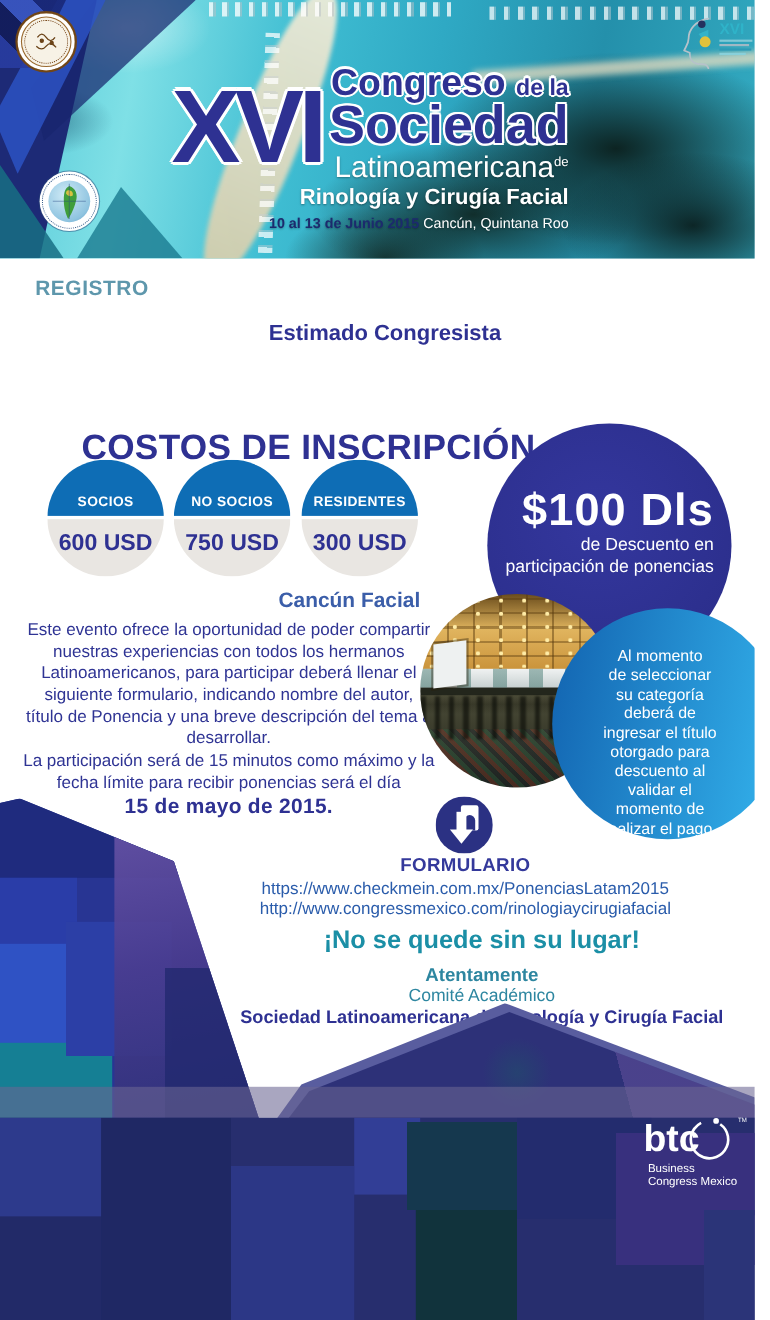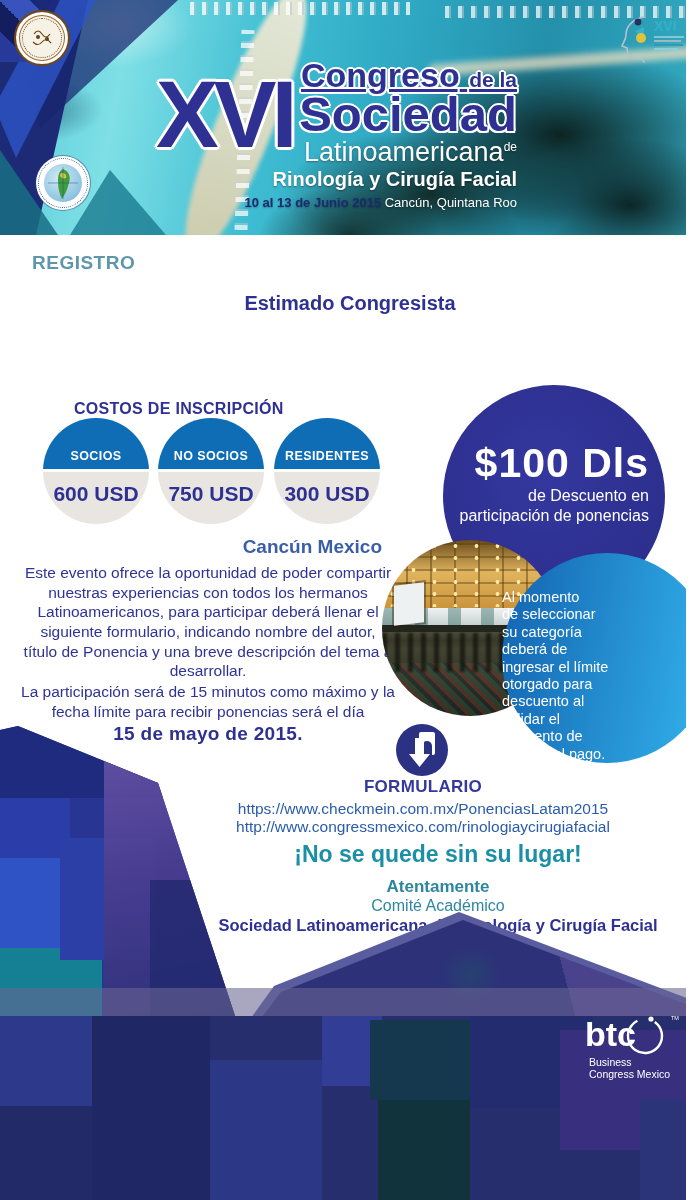--- a/index.html
+++ b/index.html
@@ -61,40 +61,40 @@
   
   .face-logo { position:absolute; left:614px; top:12px; width:76px; height:60px; }
 
   
   .t-numeral { position:absolute; left:156px; top:68px; font-size:94px; line-height:1; font-weight:bold;
     letter-spacing:-5px; color:#2e3192;
     text-shadow:3px 0 0 #fff,-3px 0 0 #fff,0 3px 0 #fff,0 -3px 0 #fff,2px 2px 0 #fff,-2px 2px 0 #fff,2px -2px 0 #fff,-2px -2px 0 #fff; }
   .t-col { position:absolute; right:183px; top:58px; text-align:right; }
   .t-col .nw { white-space:nowrap; }
   .ow { text-shadow:2px 0 0 #fff,-2px 0 0 #fff,0 2px 0 #fff,0 -2px 0 #fff,1.5px 1.5px 0 #fff,-1.5px 1.5px 0 #fff,1.5px -1.5px 0 #fff,-1.5px -1.5px 0 #fff; }
-  .t-line1 { font-size:34px; font-weight:bold; color:#2e3192; line-height:1.05;text-decoration:underline; }
+  .t-line1 { font-size:34px; font-weight:bold; color:#2e3192; line-height:1.05; }
   .t-line1 .small { font-size:21px; }
   .t-line2 { font-size:49px; font-weight:bold; color:#2e3192; line-height:.92; margin-top:-2px; }
   .t-line3 { font-size:27px; font-weight:400; color:#ffffff; line-height:1.05; margin-top:1px;
     text-shadow:0 1px 2px rgba(0,0,0,.35); }
   .t-line3 sup { font-size:12px; }
   .t-line4 { font-size:20px; font-weight:bold; color:#ffffff; line-height:1.1; margin-top:2px;
     text-shadow:0 1px 2px rgba(0,0,0,.4); }
   .t-line5 { font-size:13px; margin-top:5px; text-shadow:0 1px 2px rgba(0,0,0,.3); }
   .t-line5 .d1 { font-weight:bold; color:#1c2a6e; }
   .t-line5 .d2 { color:#ffffff; }
 
   
   .registro { position:absolute; left:32px; top:252px; font-size:19px; font-weight:bold;
     letter-spacing:.5px; color:#5e97ac; }
   .greet { position:absolute; left:70px; top:292px; width:560px; text-align:center; }
   .greet-title { font-size:20px; font-weight:bold; color:#2e3192; margin-bottom:6px; }
   .greet-body { font-size:16px; color:#8f9093; line-height:1.3; }
 
-  .costs-title { position:absolute; left:74px; top:400px; font-size:16px; font-weight:bold;
+  .costs-title { position:absolute; left:74px; top:388px; font-size:32px; font-weight:bold;
     color:#2e3192; letter-spacing:.3px; }
   .pcircle { position:absolute; top:418px; width:106px; height:106px; border-radius:50%; overflow:hidden; background:#fff; }
   .pc1 { left:43px; } .pc2 { left:158px; } .pc3 { left:274px; }
   .pc-top { height:51px; background:#0e6db5; display:flex; align-items:flex-end; justify-content:center;
     padding-bottom:6px; color:#fff; font-weight:bold; font-size:12.5px; letter-spacing:.4px; }
   .pc-bot { height:52px; margin-top:3px; background:#e9e6e2; display:flex; align-items:flex-start;
     justify-content:center; padding-top:10px; color:#2e3192; font-weight:bold; font-size:21px; }
 
   .big-circle { position:absolute; left:443px; top:385px; width:222px; height:222px; border-radius:50%;
     background:radial-gradient(circle at 45% 40%, #34379e, #2c2f8d 75%); z-index:2; }
@@ -126,21 +126,21 @@
     background:radial-gradient(circle at 50% 50%, #ffeca6 0 1.6px, rgba(0,0,0,0) 2.2px); background-size:21px 12px; }
   .conf .banners { position:absolute; left:0; right:0; top:68px; height:17px; opacity:.55;
     background:repeating-linear-gradient(90deg, rgba(25,90,80,.7) 0 13px, rgba(0,0,0,0) 13px 33px); }
   .conf .screen { position:absolute; left:7%; top:25%; width:17%; height:23%; background:#eef1f1;
     transform:skewY(-7deg); box-shadow:0 0 0 2px rgba(40,30,10,.4); }
   .conf .crowd { position:absolute; left:0; right:0; top:53%; height:22%; filter:blur(1px);
     background:repeating-linear-gradient(90deg, rgba(8,10,6,.6) 0 5px, rgba(0,0,0,0) 5px 13px); }
 
   .light-circle { position:absolute; left:502px; top:553px; width:210px; height:210px; border-radius:50%;
     background:linear-gradient(100deg,#1263b0,#2fa8e4 85%); z-index:4; }
-  .light-circle .txt { position:absolute; left:0; right:14px; top:36px; text-align:left;
+  .light-circle .txt { position:absolute; left:0; right:14px; top:36px; text-align:center;
     color:#fff; font-size:14.5px; line-height:1.2; font-weight:500; }
 
   .dl-icon { position:absolute; left:396px; top:724px; width:52px; height:52px; z-index:2; }
 
   .form-block { position:absolute; left:143px; top:777px; width:560px; text-align:center; }
   .form-title { font-size:17px; font-weight:600; color:#34399b; letter-spacing:.3px; margin-bottom:3px; }
   .form-url { display:block; font-size:15.5px; line-height:1.15; color:#2a5cab; text-decoration:none; }
 
   .closing { position:absolute; left:158px; top:841px; width:560px; text-align:center; }
   .cta { font-size:23px; font-weight:600; color:#1b8fa6; margin-bottom:9px; }
@@ -276,41 +276,41 @@
   </div>
 
   <div class="big-circle">
     <div class="txt">
       <div class="bc-amount">$100 Dls</div>
       <div class="bc-sub">de Descuento en</div>
       <div class="bc-sub">participación de ponencias</div>
     </div>
   </div>
 
-  <div class="venue-name">Cancún Mexico</div>
+  <div class="venue-name">Cancún Facial</div>
   <div class="venue-p1">Este evento ofrece la oportunidad de poder compartir nuestras experiencias con todos los hermanos Latinoamericanos, para participar deberá llenar el siguiente formulario, indicando nombre del autor, título de Ponencia y una breve descripción del tema a desarrollar.</div>
   <div class="venue-p2">
     <span>La participación será de 15 minutos como máximo y la fecha límite para recibir ponencias será el día</span>
     <div class="venue-deadline">15 de mayo de 2015.</div>
   </div>
 
   <div class="conf">
     <div class="lights"></div>
     <div class="banners"></div>
     <div class="screen"></div>
     <div class="crowd"></div>
   </div>
 
   <div class="light-circle">
     <div class="txt">
       <div>Al momento</div>
       <div>de seleccionar</div>
       <div>su categoría</div>
       <div>deberá de</div>
-      <div>ingresar el límite</div>
+      <div>ingresar el título</div>
       <div>otorgado para</div>
       <div>descuento  al</div>
       <div>validar el</div>
       <div>momento de</div>
       <div>realizar el pago.</div>
     </div>
   </div>
 
   <div class="dl-icon">
     <svg width="52" height="52" viewBox="0 0 52 52">

